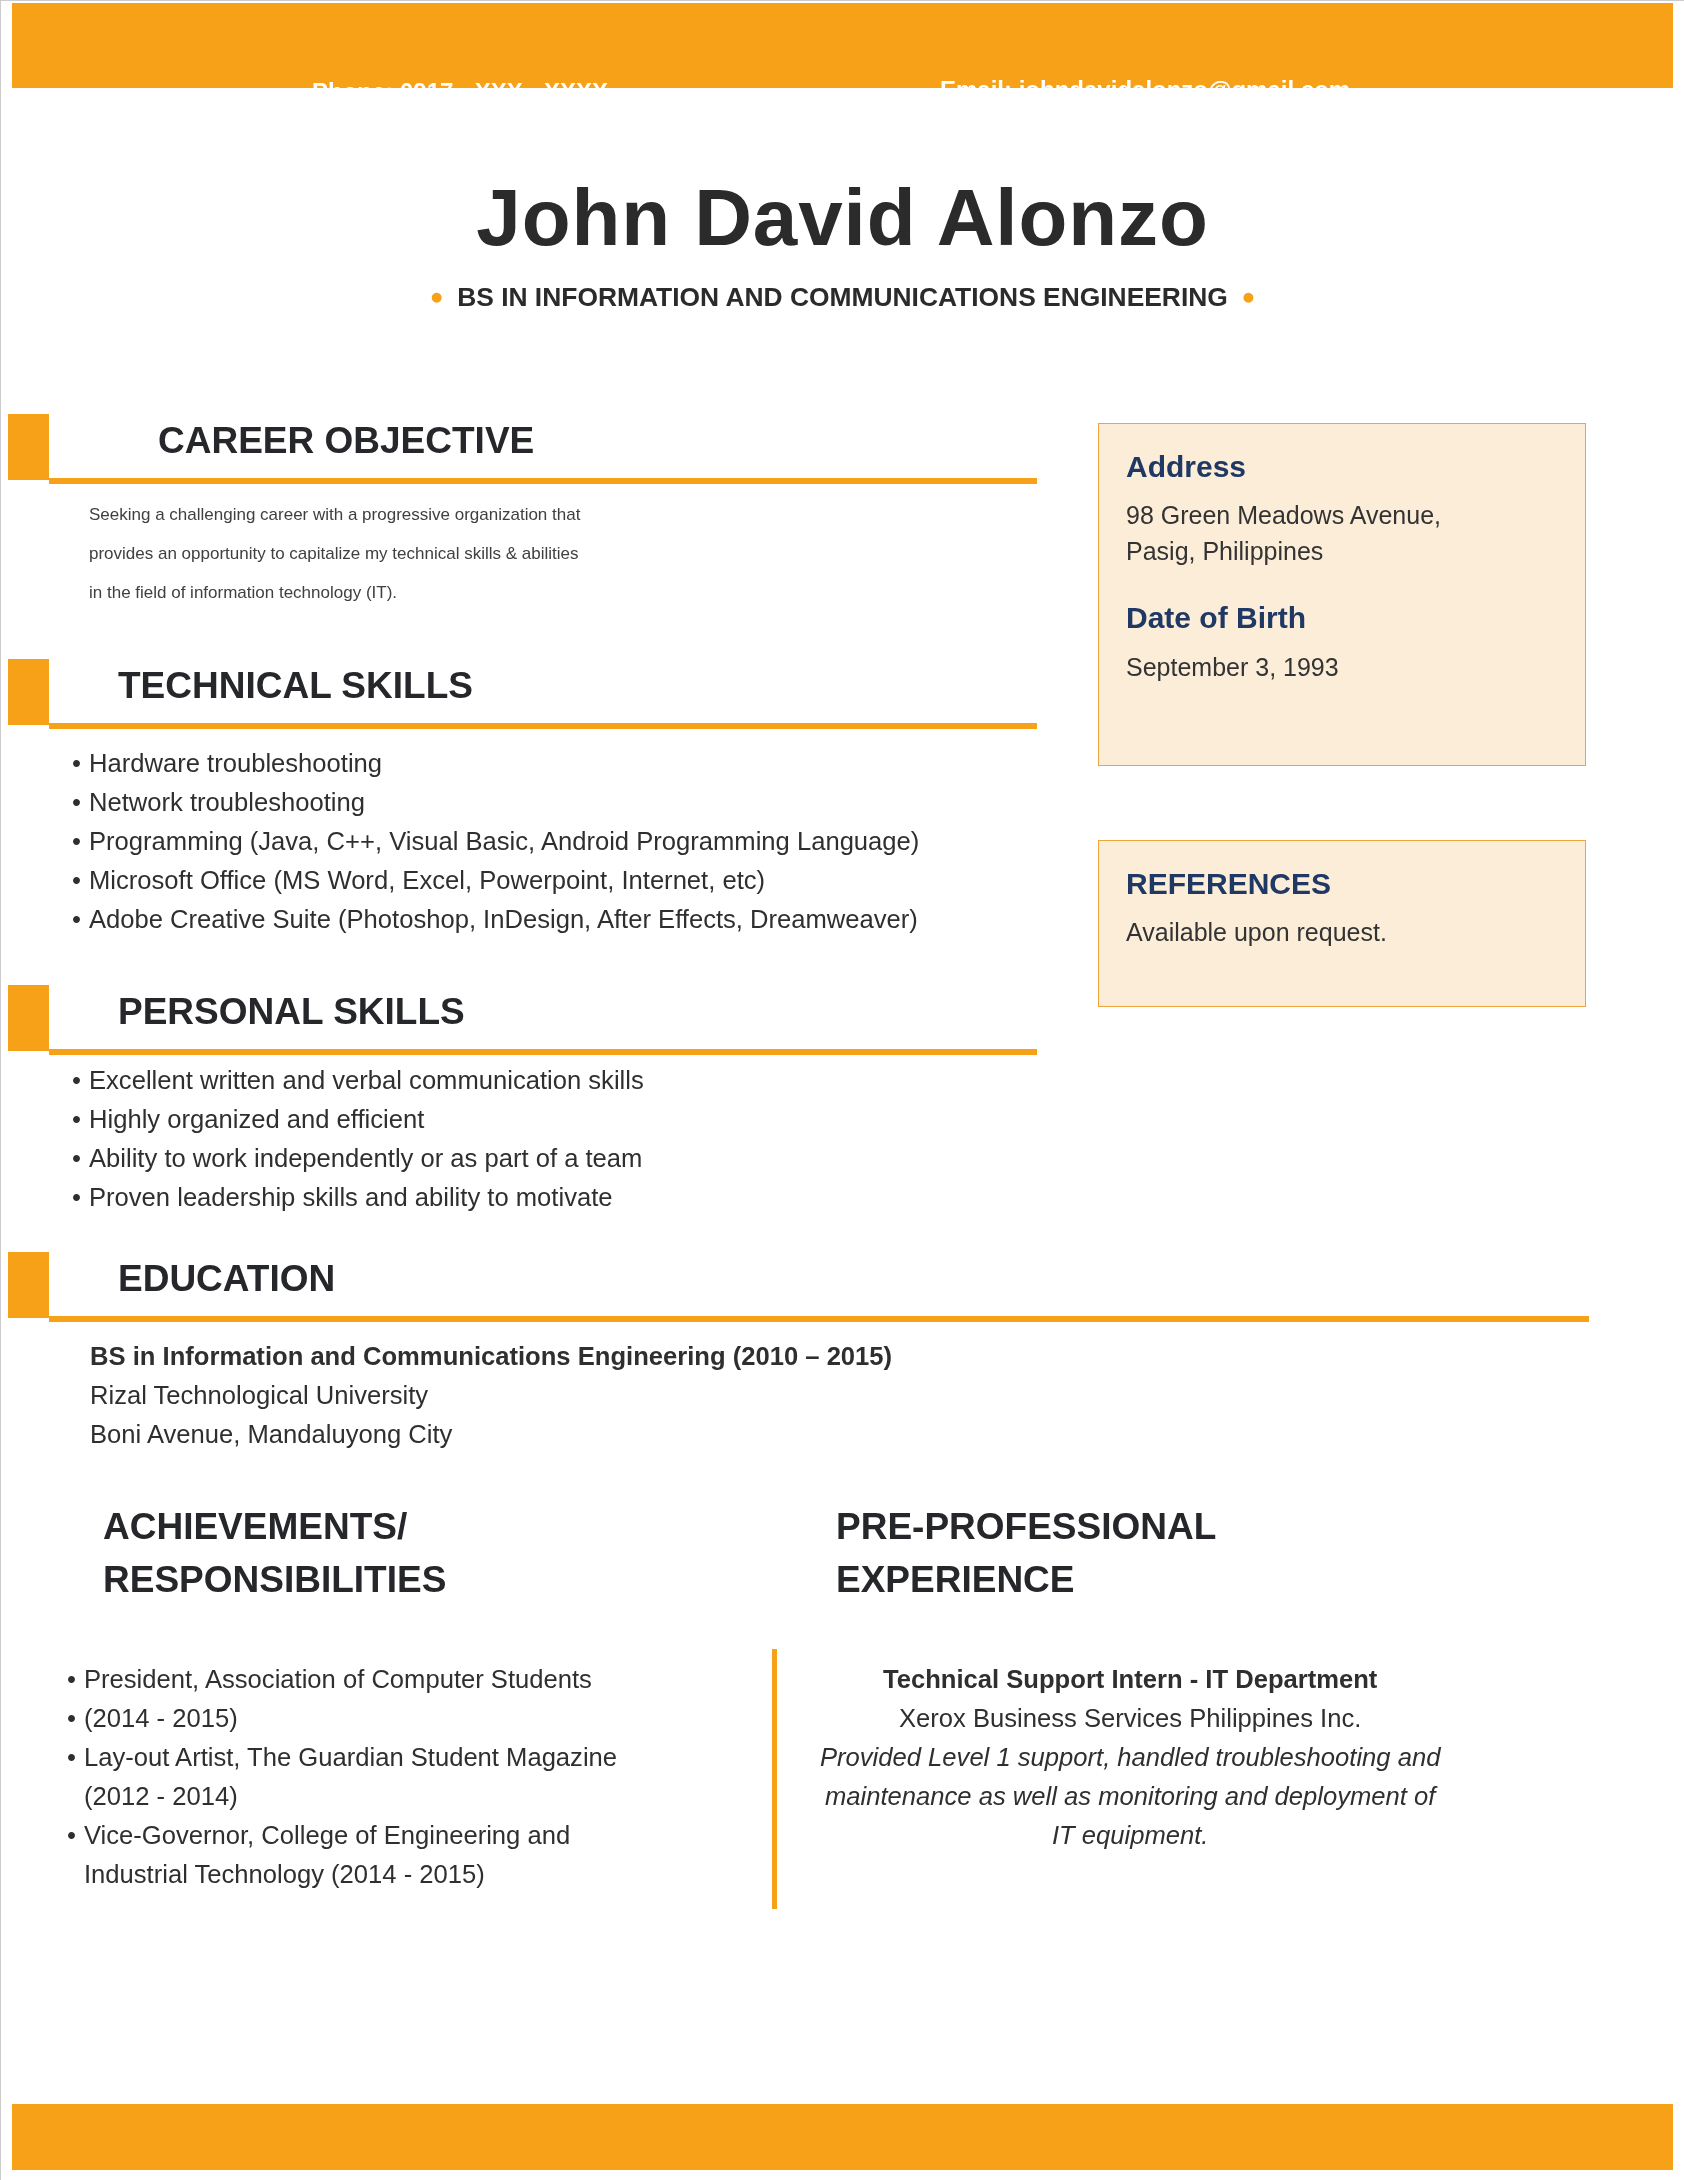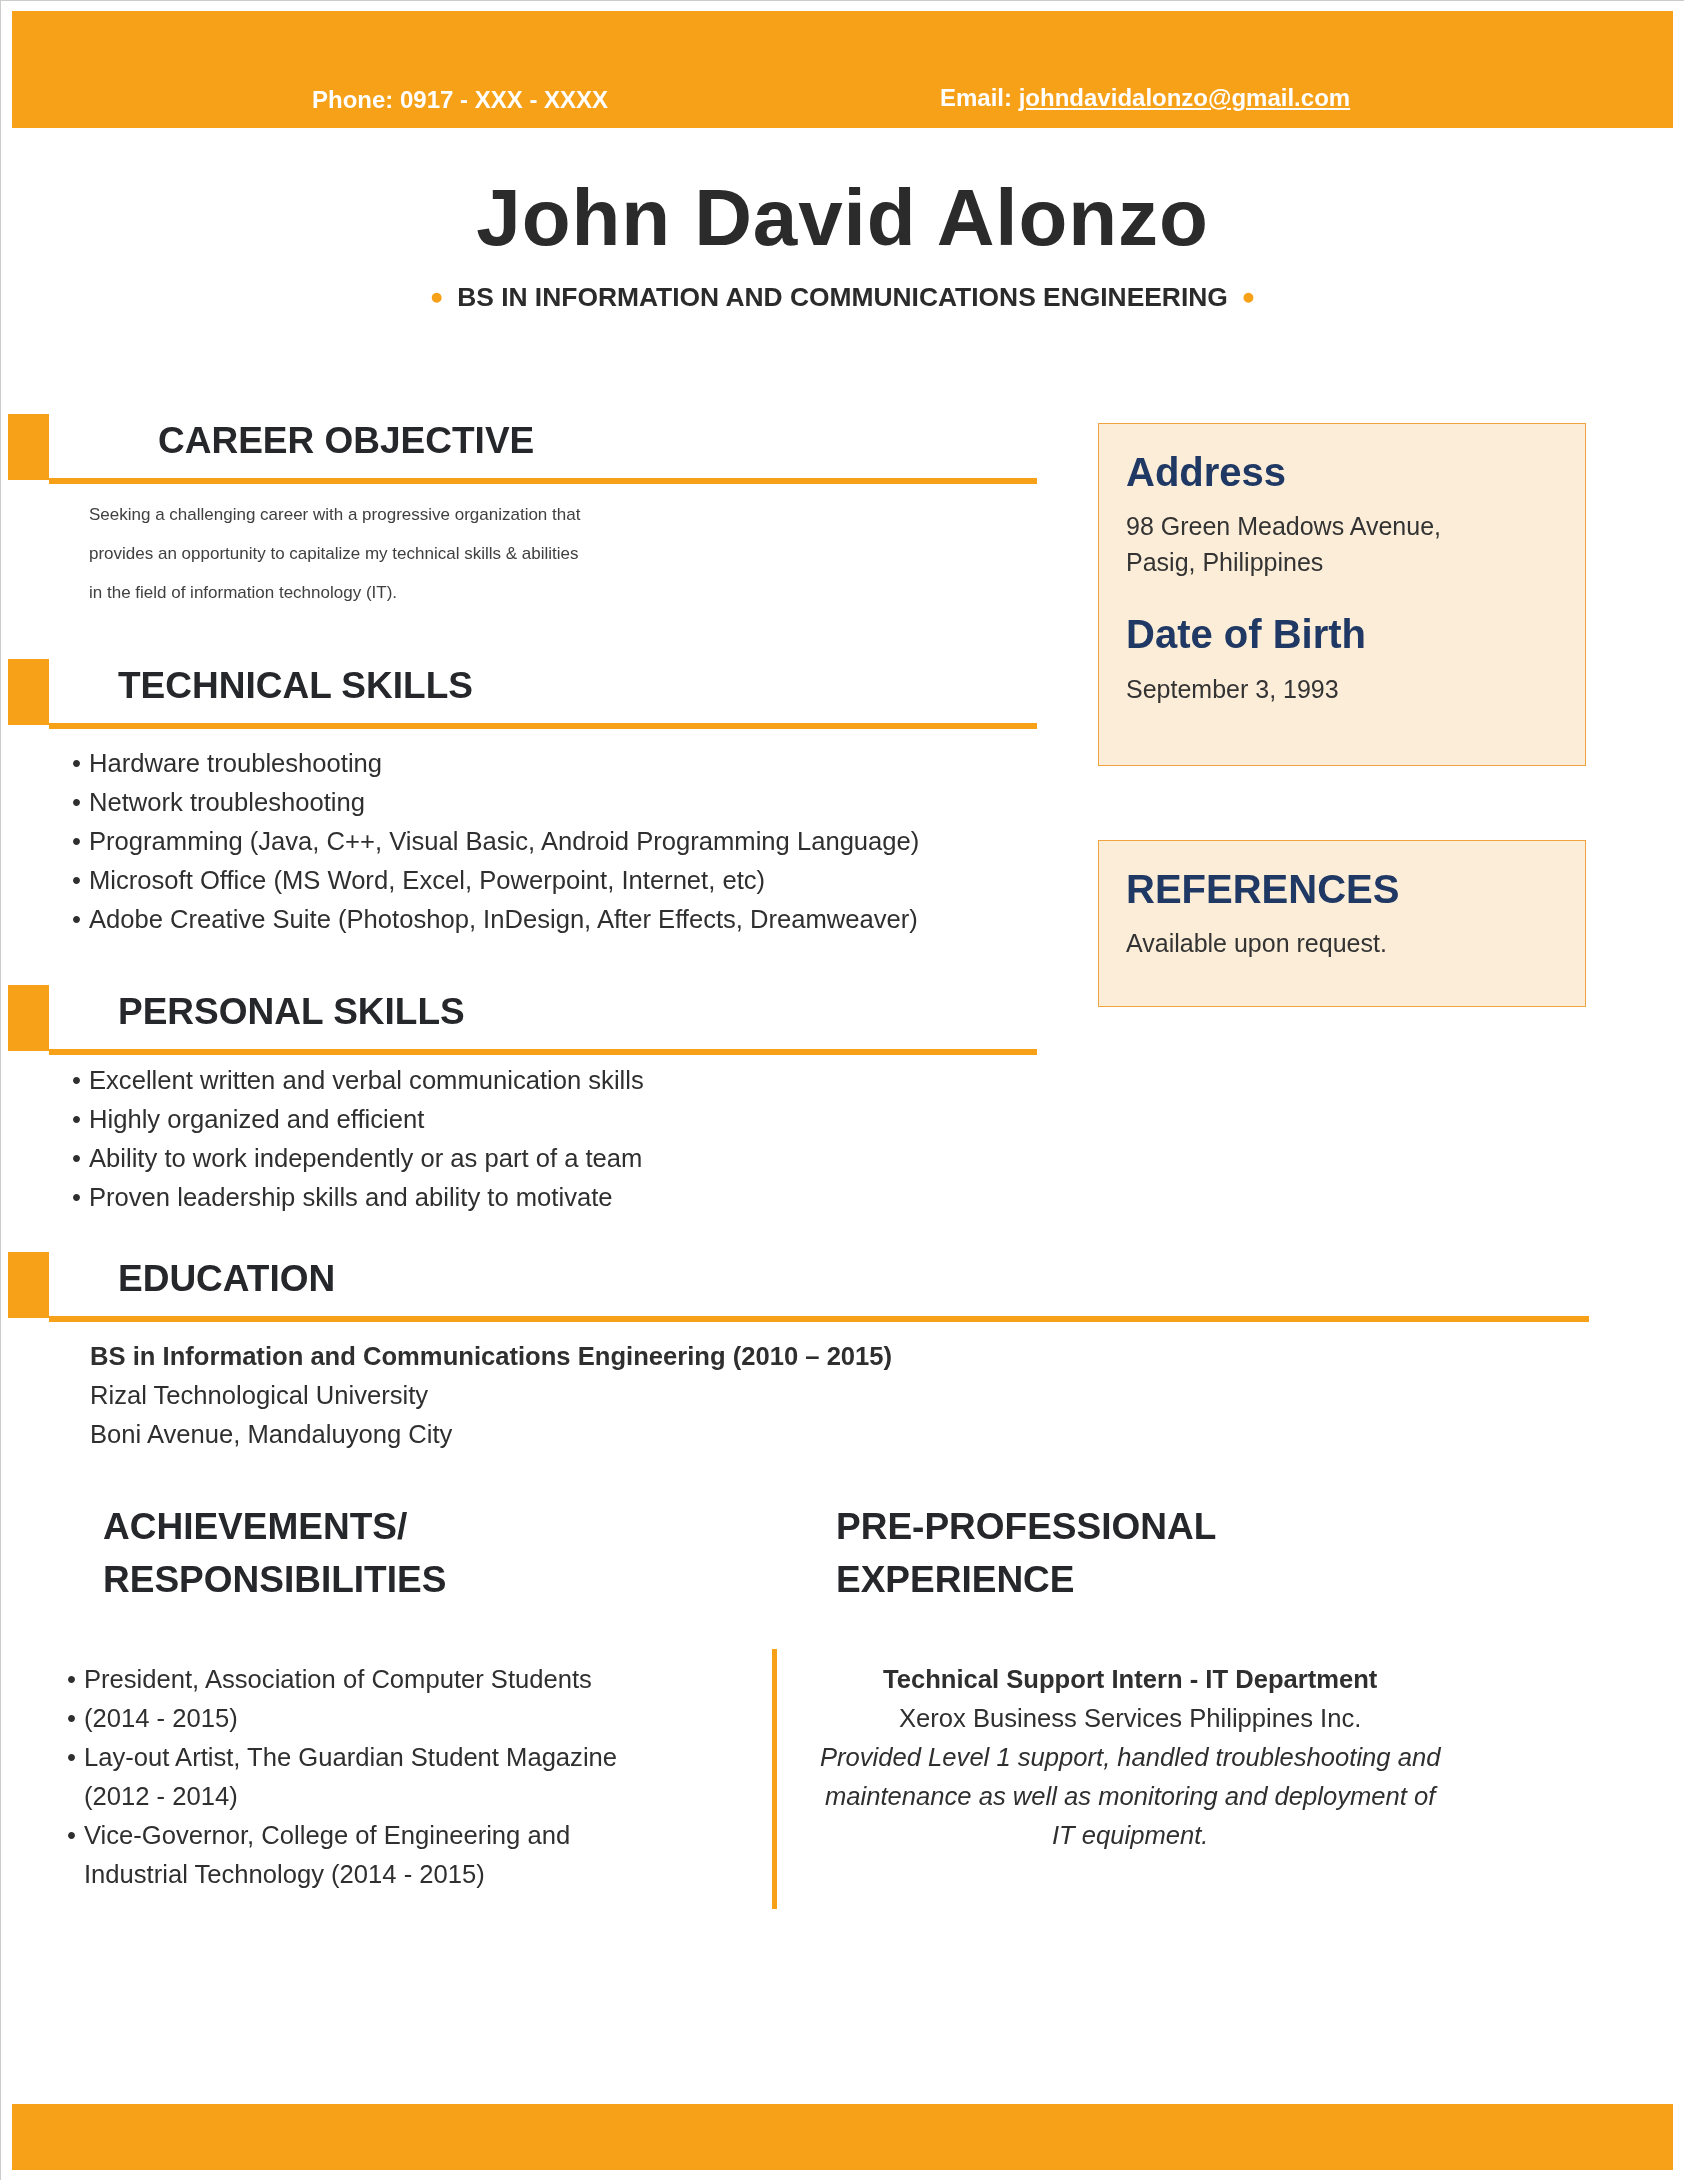--- a/index.html
+++ b/index.html
@@ -8,21 +8,21 @@
     position:relative;
     width:1685px; height:2181px;
     background:#ffffff;
     border:1.7px solid #cccccc;
     font-family:"Liberation Sans", sans-serif;
     color:#2f2f2f;
     overflow:hidden;
   }
   
   .bar { position:absolute; left:11px; width:1661px; background:#F6A118; }
-  .bar-top { top:10px; height:117px; }
+  .bar-top { top:2px; height:85px; }
   .bar-bottom { top:2103px; height:66px; }
   .bar-text { position:absolute; color:#ffffff; font-weight:700; font-size:24px; white-space:nowrap; }
   .phone { left:300px; top:75px; }
   .email-wrap { left:928px; top:73px; }
   .email-link { text-decoration:underline; cursor:pointer; }
 
   
   .name { position:absolute; top:173px; left:0; width:100%; text-align:center;
           font-size:80px; font-weight:700; color:#2b2b2b; line-height:1.1; letter-spacing:0.9px; }
   .subtitle { position:absolute; top:281px; left:0; width:100%; text-align:center;
@@ -38,21 +38,21 @@
   .body-text { position:absolute; font-size:17px; line-height:39px; white-space:pre-line; color:#404040; }
 
   .blist { position:absolute; }
   .bitem { display:flex; font-size:25.6px; line-height:39px; color:#2f2f2f; }
   .bitem .b { flex:none; width:17px; }
   .bitem .t { white-space:pre-line; }
 
   
   .panel { position:absolute; left:1097px; width:488px; background:#FBEDD8;
            border:1.7px solid #F0A440; padding:25.6px 27px; }
-  .panel-title { font-size:40px; font-weight:700; color:#1F3864; margin-bottom:13.6px; }
+  .panel-title { font-size:30px; font-weight:700; color:#1F3864; margin-bottom:13.6px; }
   .panel-text { font-size:25px; line-height:36px; color:#333333; white-space:pre-line; }
   .panel-title.mt { margin-top:32px; }
 
   
   .edu { position:absolute; left:89px; top:1336px; font-size:25.6px; line-height:39px; }
   .edu-degree { font-weight:700; }
 
   
   .big-heading { position:absolute; font-size:37px; font-weight:700; color:#26272B;
                  line-height:53px; white-space:pre-line; }

